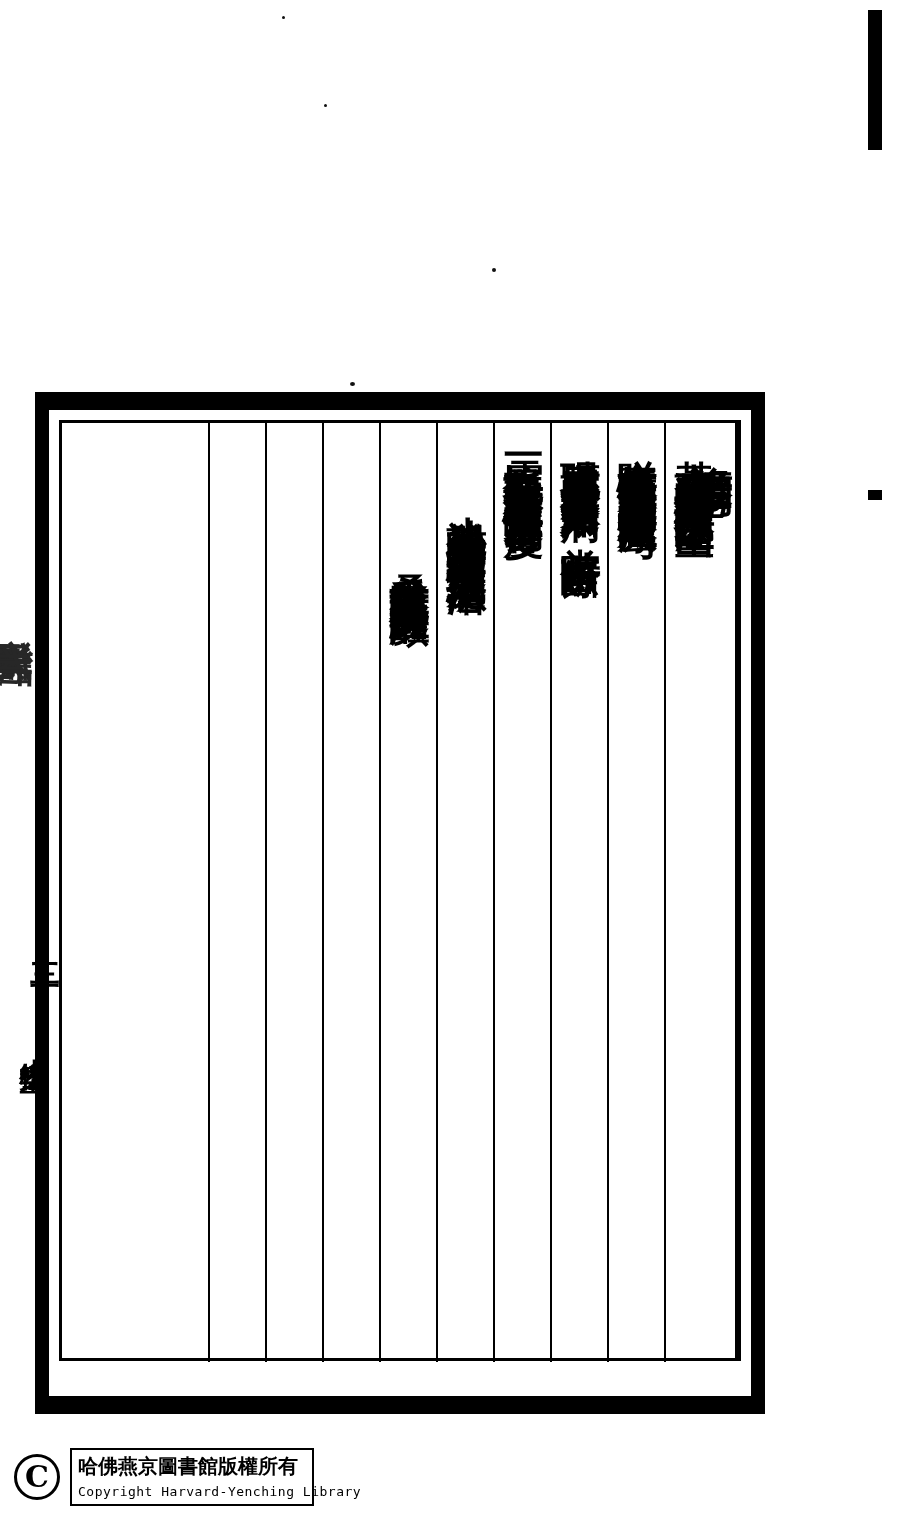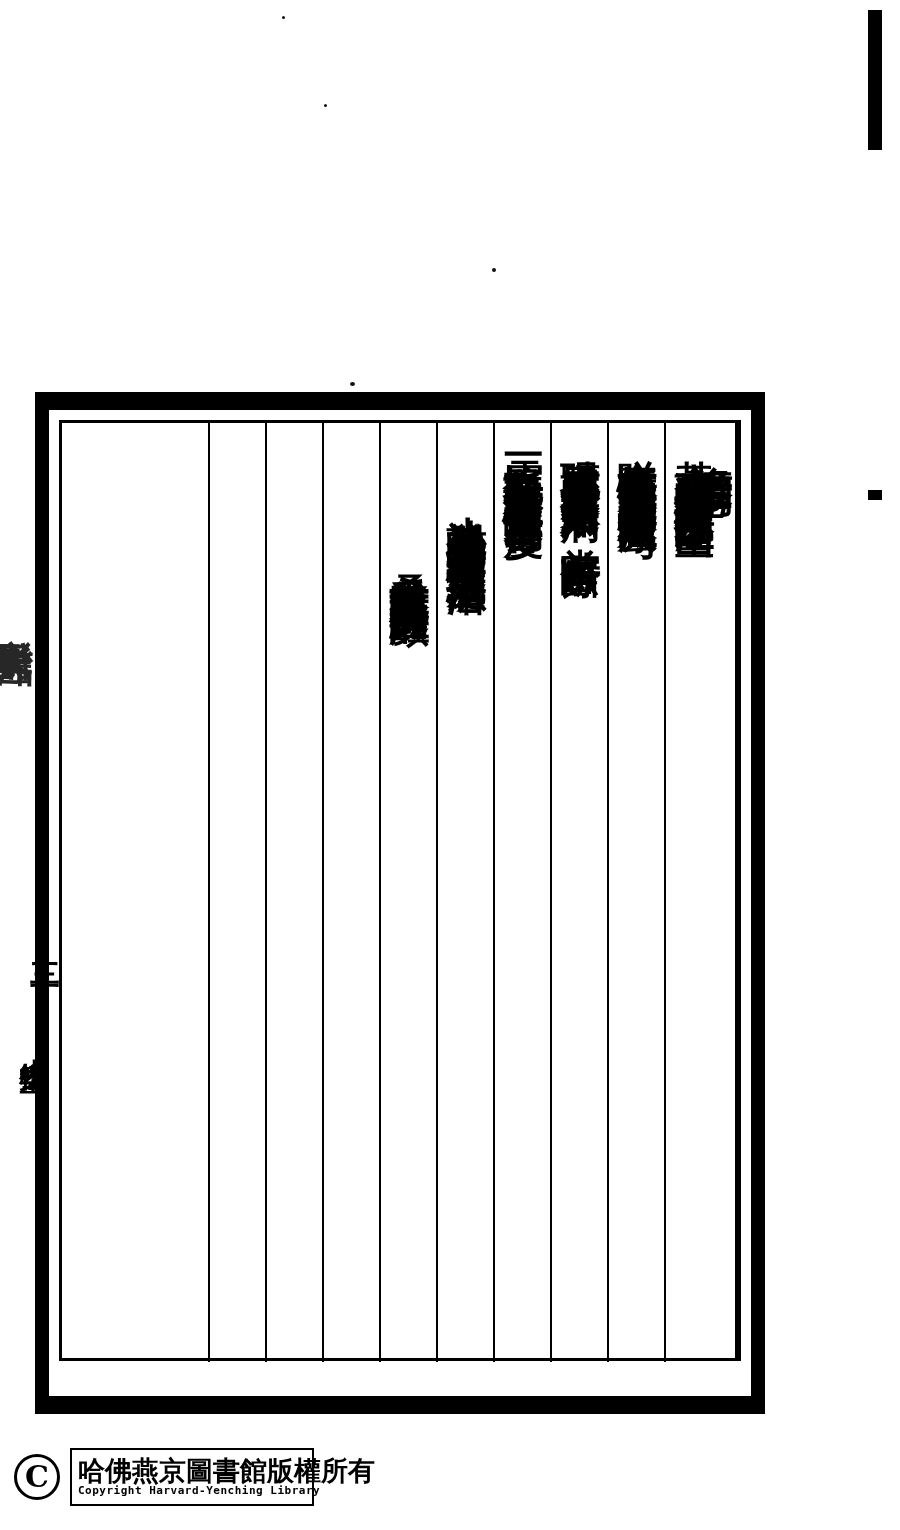--- a/index.html
+++ b/index.html
@@ -188,36 +188,35 @@
     width: 244px;
     height: 58px;
     border: 2px solid #000;
     box-sizing: border-box;
     background: #fff;
   }
   #stamp-cn {
     position: absolute;
     left: 6px;
     top: 3px;
-    font-size: 27px;
+    font-size: 20px;
     font-weight: bold;
     letter-spacing: 0px;
     color: #000;
     white-space: nowrap;
   }
   #stamp-en {
     position: absolute;
     left: 6px;
     top: 34px;
     font-family: "DejaVu Sans Mono", monospace;
-    font-size: 11px;
+    font-size: 13px;
     letter-spacing: 0.5px;
     color: #000;
     white-space: nowrap;
-    font-weight: bold;
   }
 </style>
 </head>
 <body>
 
 <div class="edge-rule" style="left:868px; top:10px; width:14px; height:140px;"></div>
 <div class="edge-rule" style="left:868px; top:490px; width:14px; height:10px;"></div>
 
 <div class="speck" style="left:282px; top:16px; width:3px; height:3px;"></div>
 <div class="speck" style="left:324px; top:104px; width:3px; height:3px;"></div>

